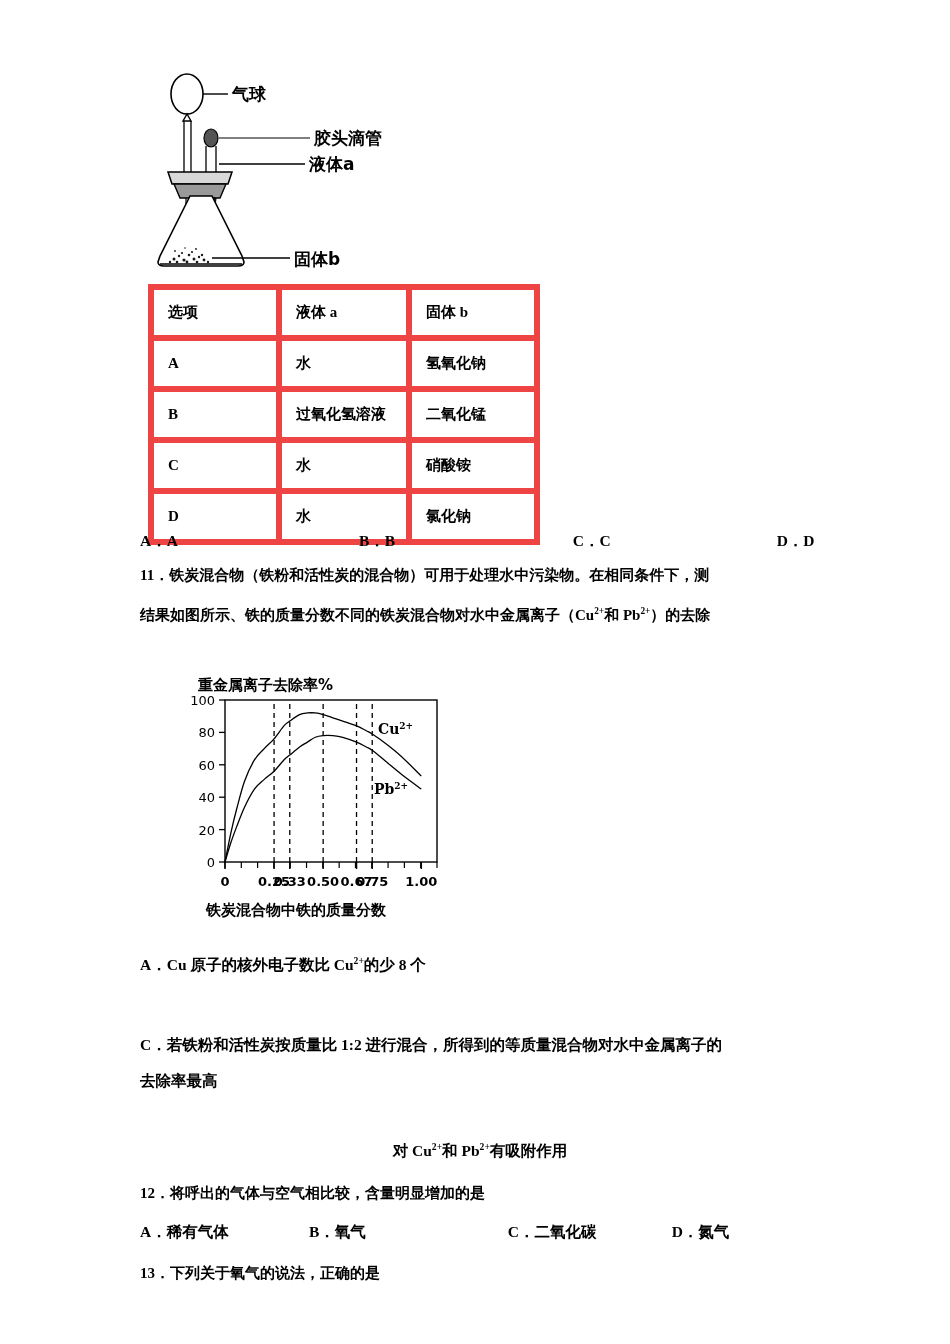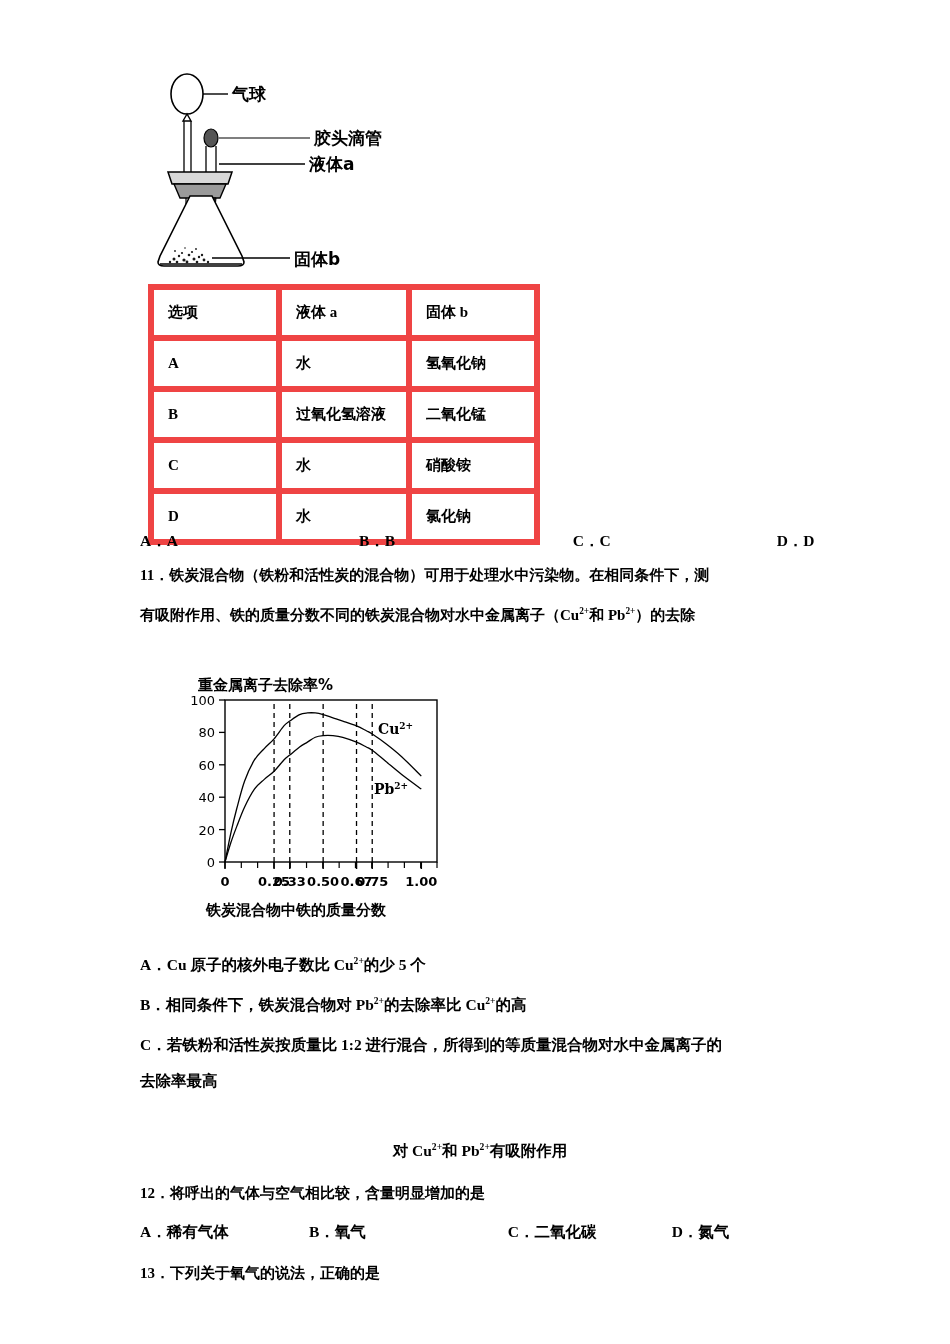--- a/index.html
+++ b/index.html
@@ -161,21 +161,21 @@
 
   <div class="ansrow" style="top:527px;">
     <span class="slot" style="width:215px;">A．A</span>
     <span class="slot" style="width:210px;">B．B</span>
     <span class="slot" style="width:200px;">C．C</span>
     <span class="slot">D．D</span>
   </div>
 
   <div class="qline" style="top:560px;">11．铁炭混合物（铁粉和活性炭的混合物）可用于处理水中污染物。在相同条件下，测</div>
   <div class="qline" style="top:600px;">
-    <span>有吸附作用、铁的质量分数不同的铁炭混合物对水中金属离子（Cu</span><sup>2+</sup><span>和 Pb</span><sup>2+</sup><span>）的去除</span>
+    <span>结果如图所示、铁的质量分数不同的铁炭混合物对水中金属离子（Cu</span><sup>2+</sup><span>和 Pb</span><sup>2+</sup><span>）的去除</span>
   </div>
 
   <div class="chart">
     <svg id="chart-svg" width="300" height="252" viewBox="0 0 300 252" xmlns="http://www.w3.org/2000/svg">
 
       <text id="chart-title" x="20" y="18" font-family="DejaVu Sans, sans-serif" font-size="15" font-weight="bold">重金属离子去除率%</text>
 
       <rect id="plot-frame" x="47" y="28" width="212" height="162" fill="#ffffff" stroke="#000" stroke-width="1.4"></rect>
       <g id="chart-dynamic">
           <line x1="41" y1="190" x2="47" y2="190" stroke="#000" stroke-width="1.3"></line>
@@ -227,26 +227,23 @@
           <path d="M 47.00 190.00 C 47.98 186.76, 50.93 176.50, 52.89 170.56 C 54.85 164.62, 56.49 160.30, 58.78 154.36 C 61.07 148.42, 63.69 141.13, 66.63 134.92 C 69.57 128.71, 73.17 121.69, 76.44 117.10 C 79.72 112.51, 82.99 110.35, 86.26 107.38 C 89.53 104.41, 92.80 102.52, 96.07 99.28 C 99.35 96.04, 103.27 90.64, 105.89 87.94 C 108.51 85.24, 109.16 85.24, 111.78 83.08 C 114.40 80.92, 118.65 77.14, 121.59 74.98 C 124.54 72.82, 126.83 71.74, 129.44 70.12 C 132.06 68.50, 134.68 66.34, 137.30 65.26 C 139.91 64.18, 142.20 63.91, 145.15 63.64 C 148.09 63.37, 151.69 63.37, 154.96 63.64 C 158.23 63.91, 160.85 64.18, 164.78 65.26 C 168.70 66.34, 174.59 68.50, 178.52 70.12 C 182.44 71.74, 185.72 73.63, 188.33 74.98 C 190.95 76.33, 190.95 75.79, 194.22 78.22 C 197.49 80.65, 203.06 85.51, 207.96 89.56 C 212.87 93.61, 217.78 97.93, 223.67 102.52 C 229.56 107.11, 240.02 114.67, 243.30 117.10" fill="none" stroke="#000" stroke-width="1.3"></path>
           <text x="200" y="62" font-family="DejaVu Serif, serif" font-size="14" font-weight="bold">Cu<tspan baseline-shift="super" font-size="9">2+</tspan></text>
           <text x="196" y="122" font-family="DejaVu Serif, serif" font-size="14" font-weight="bold">Pb<tspan baseline-shift="super" font-size="9">2+</tspan></text>
         </g>
 
       <text id="chart-xlabel" x="28" y="243" font-family="DejaVu Sans, sans-serif" font-size="15" font-weight="bold">铁炭混合物中铁的质量分数</text>
     </svg>
   </div>
 
   <div class="optline" style="top:950px;">
-    <span>A．Cu 原子的核外电子数比 Cu</span><sup>2+</sup><span>的少 5 个</span>
-  </div>
-
-  <div class="optline" style="top:990px;">
-    <span>B．相同条件下，铁炭混合物对 Pb</span><sup>2+</sup><span>的去除率比 Cu</span><sup>2+</sup><span>的高</span>
-  </div>
+    <span>A．Cu 原子的核外电子数比 Cu</span><sup>2+</sup><span>的少 8 个</span>
+  </div>
+
 
   <div class="optline" style="top:1030px;">C．若铁粉和活性炭按质量比 1:2 进行混合，所得到的等质量混合物对水中金属离子的</div>
   <div class="optline" style="top:1066px;">去除率最高</div>
 
   <div class="optline" style="top:1136px;text-align:center;">
     <span>对 Cu</span><sup>2+</sup><span>和 Pb</span><sup>2+</sup><span>有吸附作用</span>
   </div>
 
   <div class="qline" style="top:1178px;">12．将呼出的气体与空气相比较，含量明显增加的是</div>
   <div class="ansrow" style="top:1218px;">

